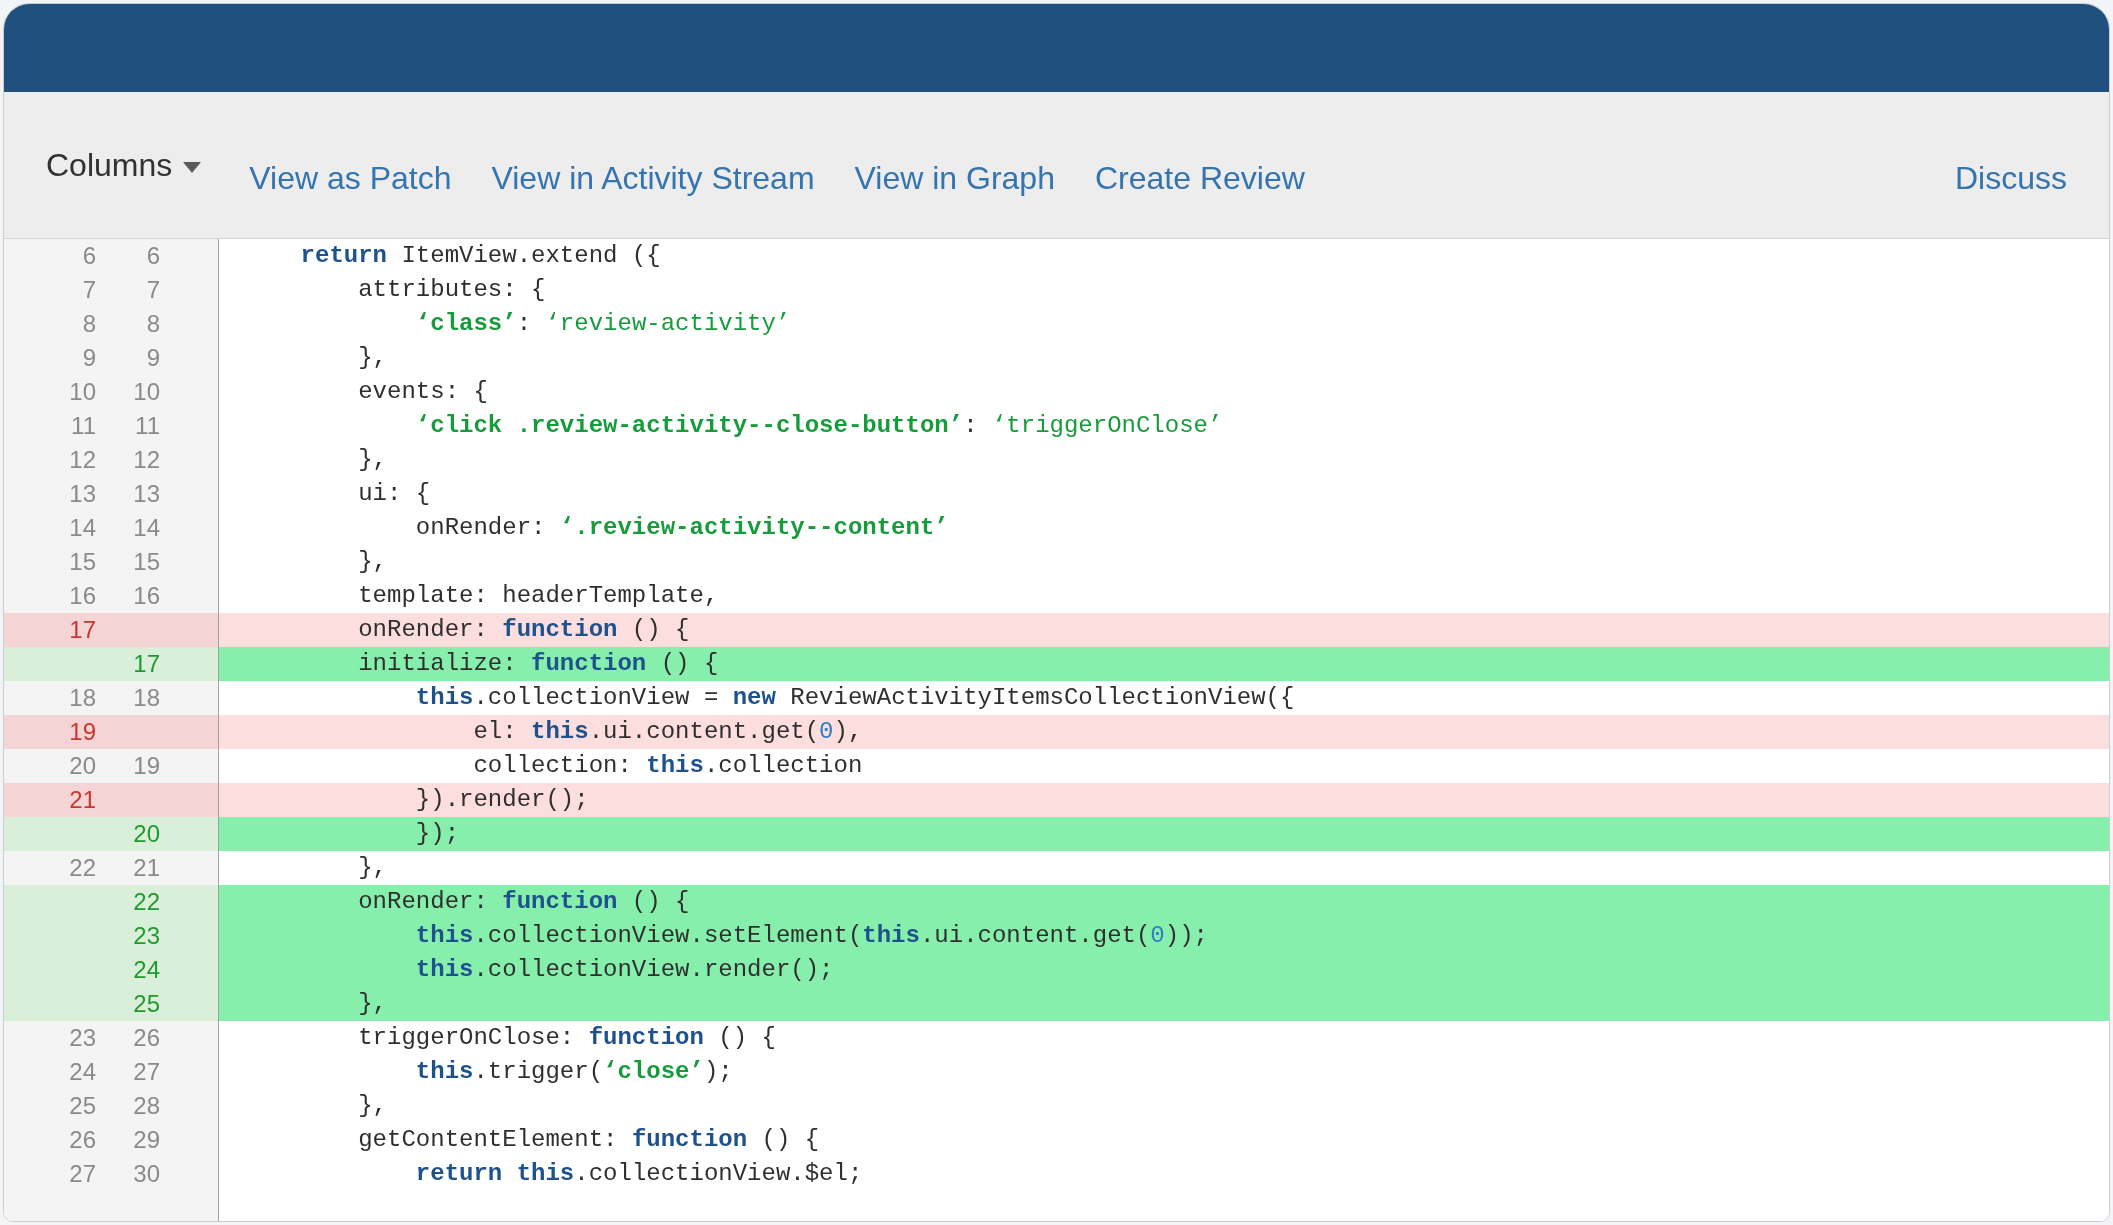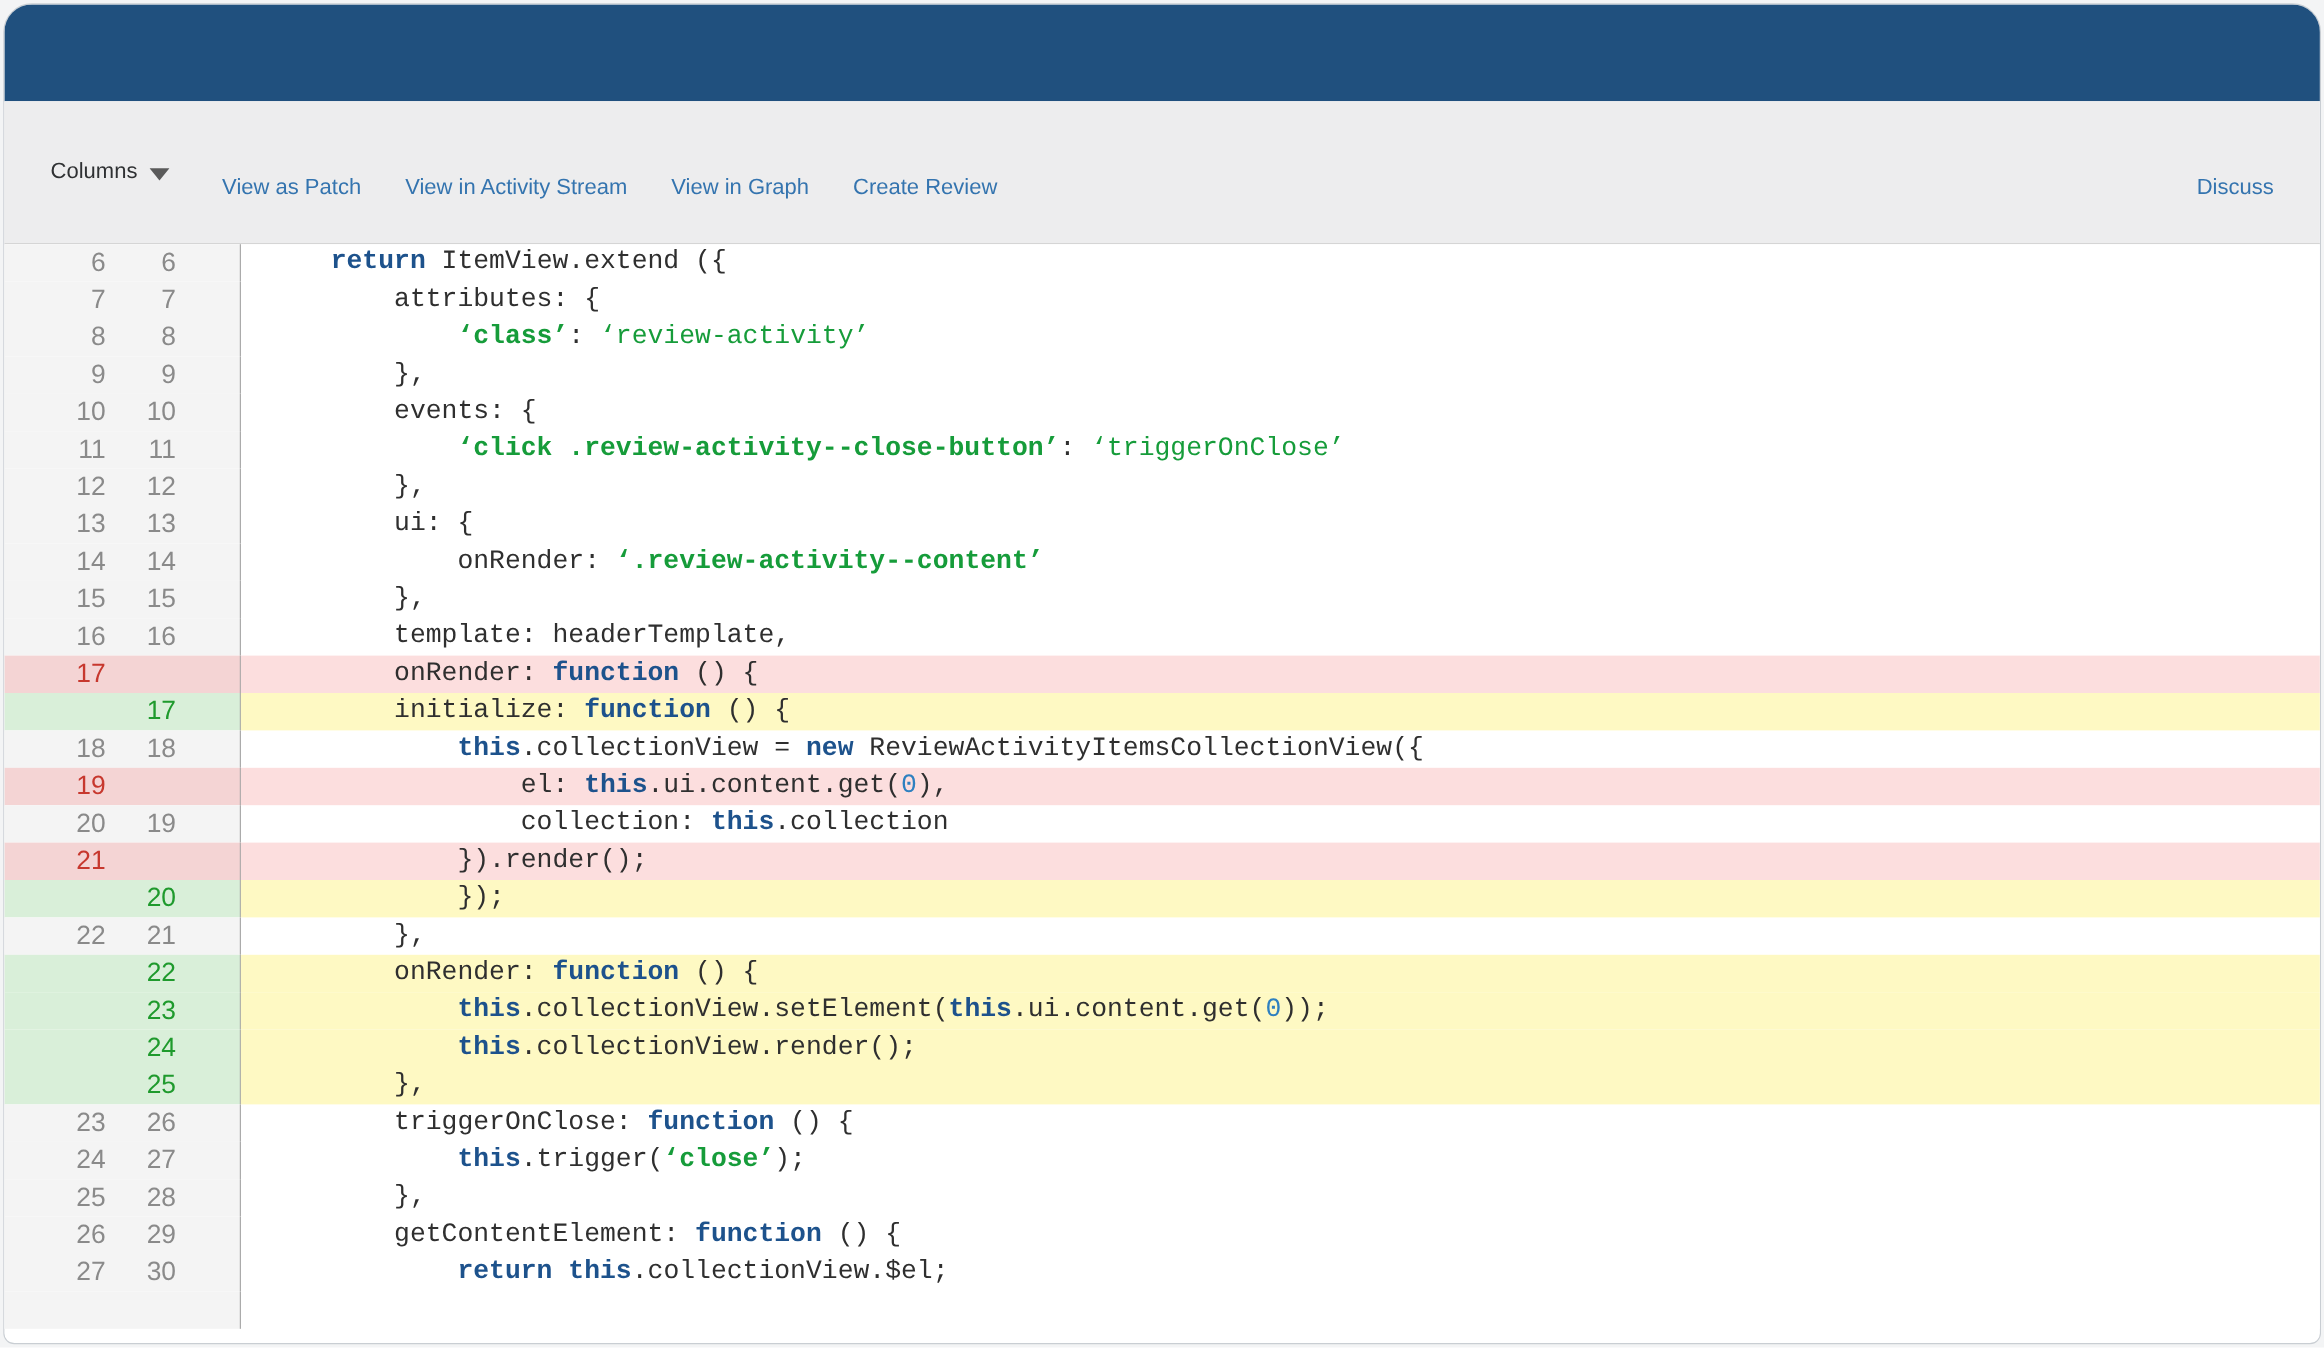--- a/index.html
+++ b/index.html
@@ -17,27 +17,27 @@
     border:1px solid #c9ced3;
     border-radius:26px 26px 10px 10px;
     overflow:hidden;
   }
   .app-header{
     height:88px;
     background:#20507e;
   }
   .toolbar{
     box-sizing:border-box;
-    height:130px;
+    height:147px;
     background:#ededee;
     border-bottom:1px solid #d2d2d2;
     display:flex;
     align-items:center;
     padding:0 42px;
-    font-size:20px;
+    font-size:32px;
     color:#2f3133;
   }
   .dropdown{
     display:flex;align-items:center;gap:11px;
     margin-right:48px;cursor:pointer;white-space:nowrap;
   }
   .caret{
     width:0;height:0;
     border-left:9px solid transparent;
     border-right:9px solid transparent;
@@ -81,21 +81,21 @@
     flex:1 1 auto;
     white-space:pre;
     padding-left:24px;
     color:#2f2f2f;
     overflow:hidden;
   }
   .row.del .gutter{background:#f4d4d4;}
   .row.del .code{background:#fcdede;}
   .row.del .ln.old{color:#c7382e;}
   .row.add .gutter{background:#d9efd9;}
-  .row.add .code{background:#fef9c3;}
+  .row.add .code{background:#86efac;}
   .row.add .ln.new{color:#1f9a2d;}
   .tk{color:#1d528c;font-weight:bold;text-align:right;}
   .ts{color:#169c3a;}
   .tsb{color:#169c3a;font-weight:bold;}
   .tn{color:#2e80c0;}
   .tp{color:#2f2f2f;}
 </style>
 </head>
 <body>
 

